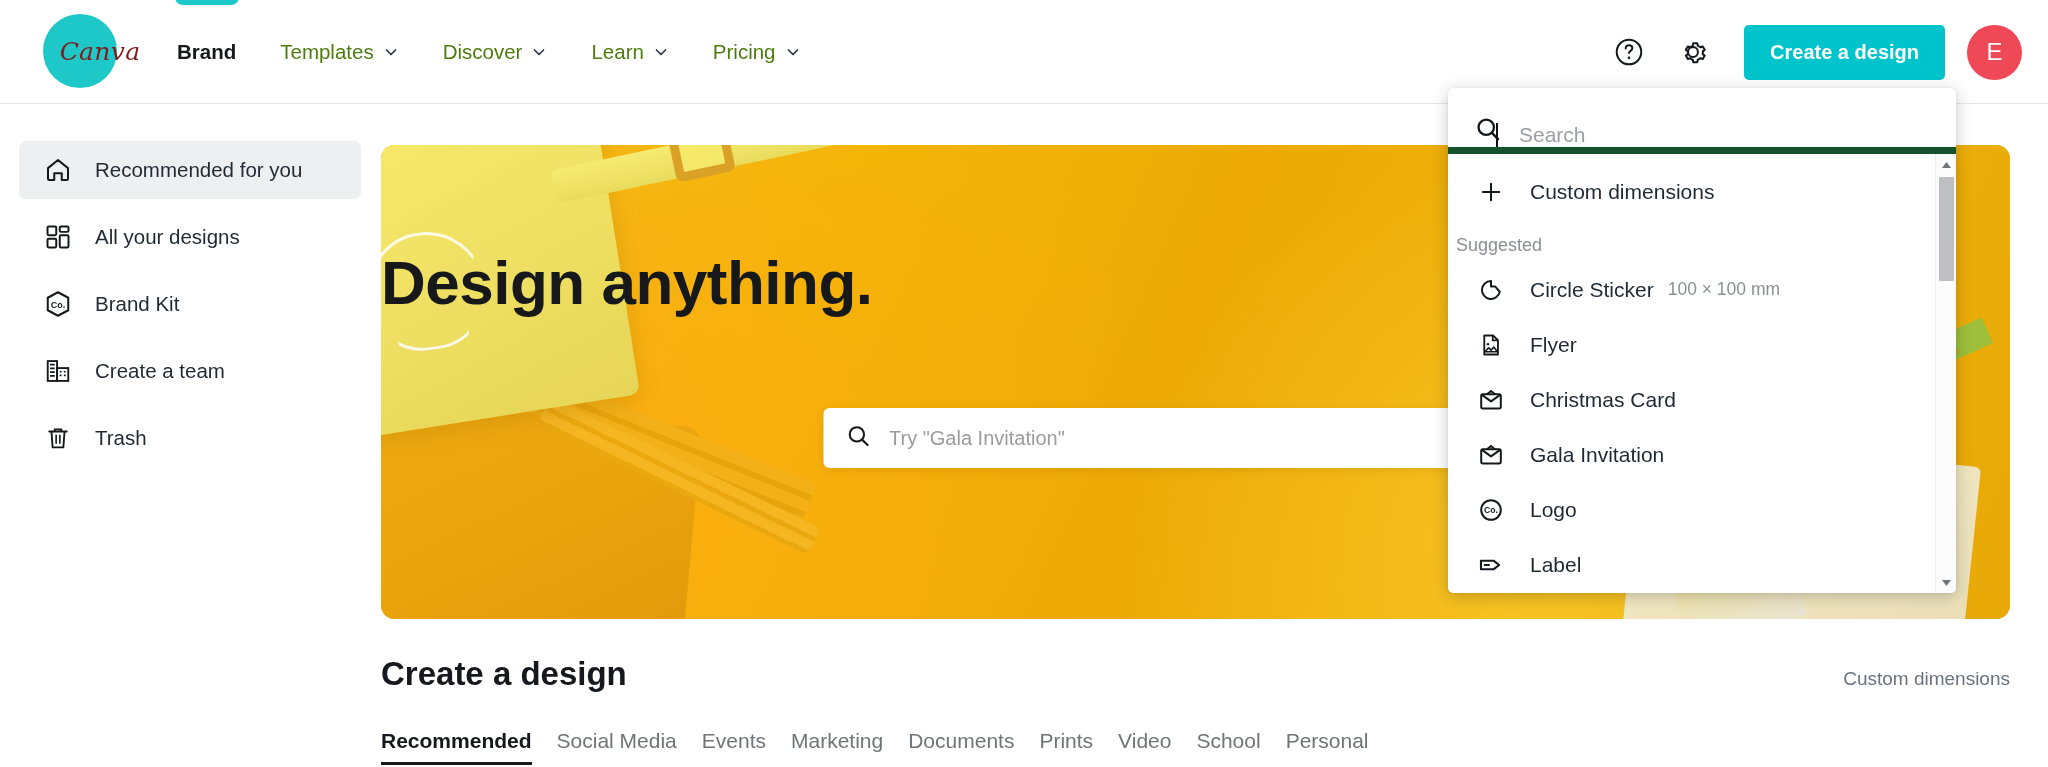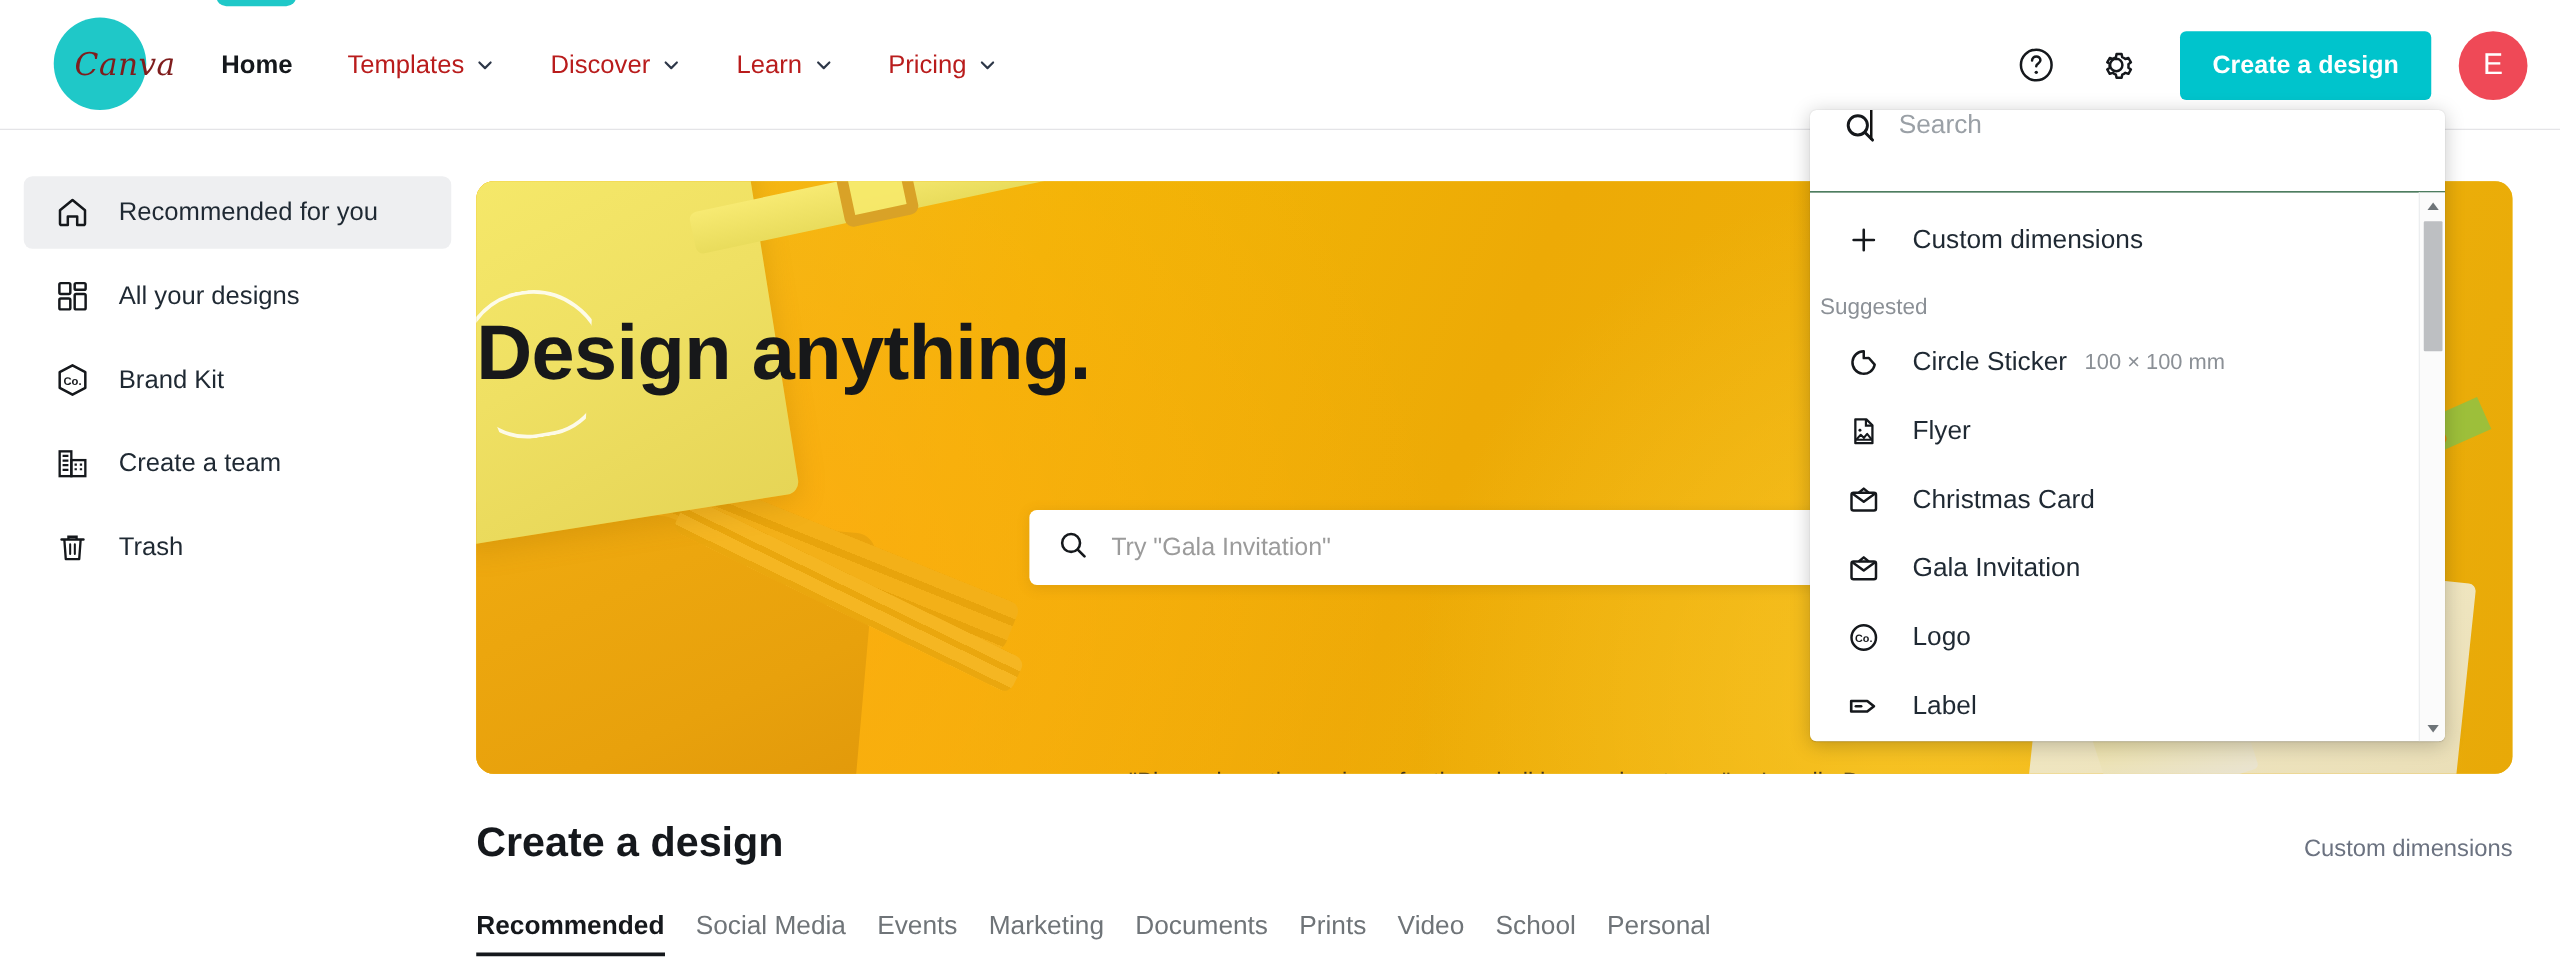--- a/index.html
+++ b/index.html
@@ -44,21 +44,21 @@
     height: 104px;
     display: flex; align-items: center;
     gap: 0;
   }
   .nav-item {
     position: relative;
     height: 104px;
     display: flex; align-items: center;
     padding: 0 22px;
     font-size: 20.5px;
-    color: #b91c1c;
+    color: #4d7c0f;
     cursor: pointer;
     white-space: nowrap;
   }
   .nav-item.active { font-weight: 700; color: #15181c; }
   .nav-item .caret {
     margin-left: 9px;
     display: inline-block;
     line-height: 0;
   }
   .nav-underline {
@@ -361,23 +361,23 @@
     left: 1448px; top: 88px;
     width: 508px; height: 505px;
     background: #ffffff;
     border-radius: 5px;
     box-shadow: 0 3px 16px rgba(0,0,0,.22), 0 0 1px rgba(0,0,0,.18);
     z-index: 60;
     overflow: hidden;
   }
   .dd-search {
     height: 66px;
-    display: flex; align-items: flex-start;
+    display: flex; align-items: flex-end;
     padding: 0 26px;
-    border-bottom: 1px solid #14532d;
+    border-bottom: 7px solid #14532d;
   }
   .dd-search input {
     border: none; outline: none;
     margin-left: 21px;
     font-size: 21px;
     color: #1f2933;
     width: 380px;
     background: transparent;
     font-family: "Liberation Sans", sans-serif;
   }
@@ -447,21 +447,21 @@
 <div class="topnav">
 
   <div class="logo">
     <span class="logo-text">Canva</span>
   </div>
 
   <div class="nav-links">
 
     <div class="nav-item active">
       <div class="nav-underline"></div>
-      <span>Home</span>
+      <span>Brand</span>
     </div>
 
     <div class="nav-item">
       <span>Templates</span>
       <span class="caret">
         <svg width="16" height="16" viewBox="0 0 16 16">
             <path d="M3.5 6 L8 10.5 L12.5 6" fill="none" stroke="#2d3748" stroke-width="1.7" stroke-linecap="round" stroke-linejoin="round"></path>
           </svg>
       </span>
     </div>

